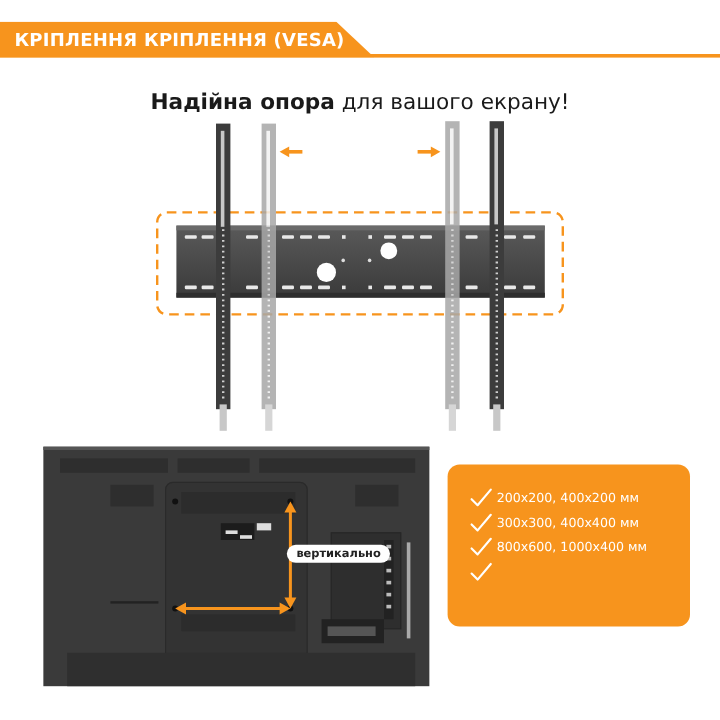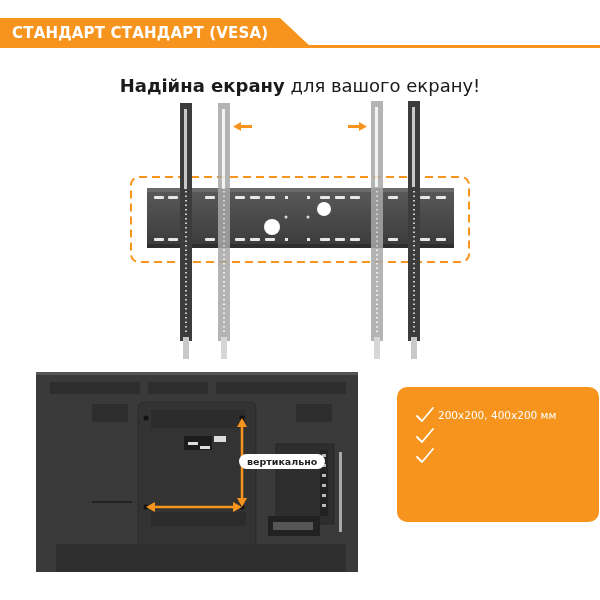--- a/index.html
+++ b/index.html
@@ -32,45 +32,45 @@
 
     
     .mount { position: absolute; left: 120px; top: 95px; width: 360px; height: 270px; }
 
     
     .tv { position: absolute; left: 36px; top: 372px; width: 374px; height: 200px; }
 
     
     .spec-box {
       position: absolute; left: 373px; top: 387px; width: 202px; height: 135px;
-      background: #f7941d; border-radius: 10px; margin-left: 24px;
+      background: #f7941d; border-radius: 10px;
     }
     .spec-list { position: absolute; left: 18px; top: 18px; list-style: none; }
     .spec-item {
       display: flex; align-items: center; height: 20.5px;
       color: #ffffff; font-size: 10.5px; white-space: nowrap;
       font-family: "DejaVu Sans", sans-serif;
     }
     .spec-check { width: 20px; height: 18px; margin-right: 3px; flex: none; }
 
     .pill {
       position: absolute; background: #ffffff; color: #222; border-radius: 10px;
       font-size: 9.5px; font-weight: bold; padding: 2px 8px; white-space: nowrap;
       font-family: "DejaVu Sans", sans-serif;
     }
   </style>
 </head>
 <body>
 
 <div class="header-line"></div>
 <div class="header-banner"></div>
-<div class="header-title">СТАНДАРТ СТАНДАРТ (VESA)</div>
+<div class="header-title">КРІПЛЕННЯ КРІПЛЕННЯ (VESA)</div>
 
 <div class="tagline">
-  <b>Надійна екрану</b><span> для вашого екрану!</span>
+  <b>Надійна опора</b><span> для вашого екрану!</span>
 </div>
 
 <svg class="mount" viewBox="0 0 360 270" width="360" height="270">
   <defs>
     <linearGradient id="plateGrad" x1="0" y1="0" x2="0" y2="1">
       <stop offset="0" stop-color="#5a5a5a"></stop>
       <stop offset="0.5" stop-color="#4a4a4a"></stop>
       <stop offset="1" stop-color="#3a3a3a"></stop>
     </linearGradient>
   </defs>
@@ -219,20 +219,27 @@
     <li class="spec-item">
       <svg class="spec-check" viewBox="0 0 20 18">
           <path d="M2 10 L7 15 L18 2" fill="none" stroke="#fff" stroke-width="1.8" stroke-linecap="round" stroke-linejoin="round"></path>
         </svg>
       <span>200x200, 400x200 мм</span>
     </li>
     <li class="spec-item">
       <svg class="spec-check" viewBox="0 0 20 18">
           <path d="M2 10 L7 15 L18 2" fill="none" stroke="#fff" stroke-width="1.8" stroke-linecap="round" stroke-linejoin="round"></path>
         </svg>
+      <span>300x300, 400x400 мм</span>
+    </li>
+    <li class="spec-item">
+      <svg class="spec-check" viewBox="0 0 20 18">
+          <path d="M2 10 L7 15 L18 2" fill="none" stroke="#fff" stroke-width="1.8" stroke-linecap="round" stroke-linejoin="round"></path>
+        </svg>
+      <span>800x600, 1000x400 мм</span>
     </li>
     <li class="spec-item">
       <svg class="spec-check" viewBox="0 0 20 18">
           <path d="M2 10 L7 15 L18 2" fill="none" stroke="#fff" stroke-width="1.8" stroke-linecap="round" stroke-linejoin="round"></path>
         </svg>
     </li>
   </ul>
 </div>
 
 </body></html>

